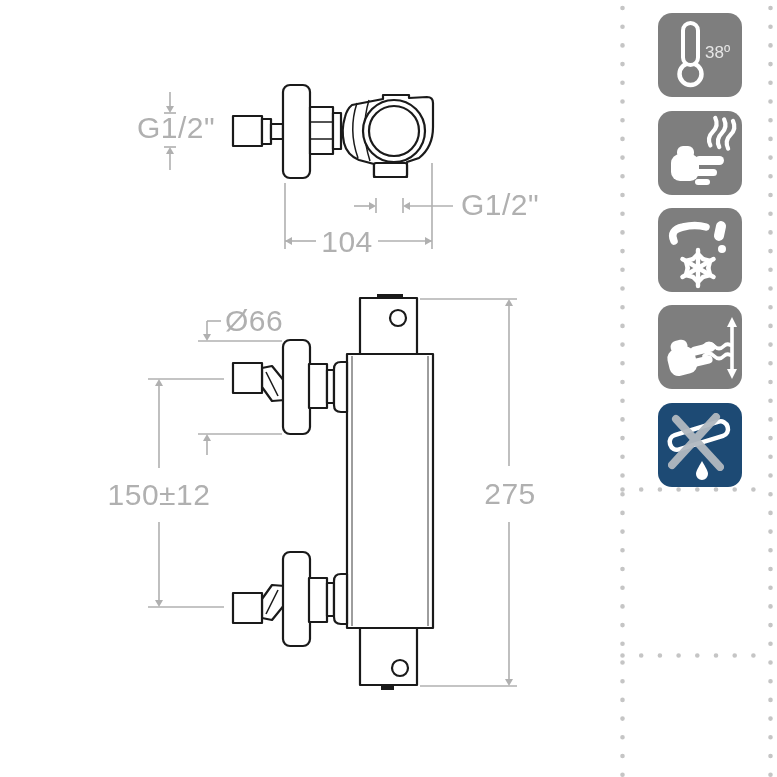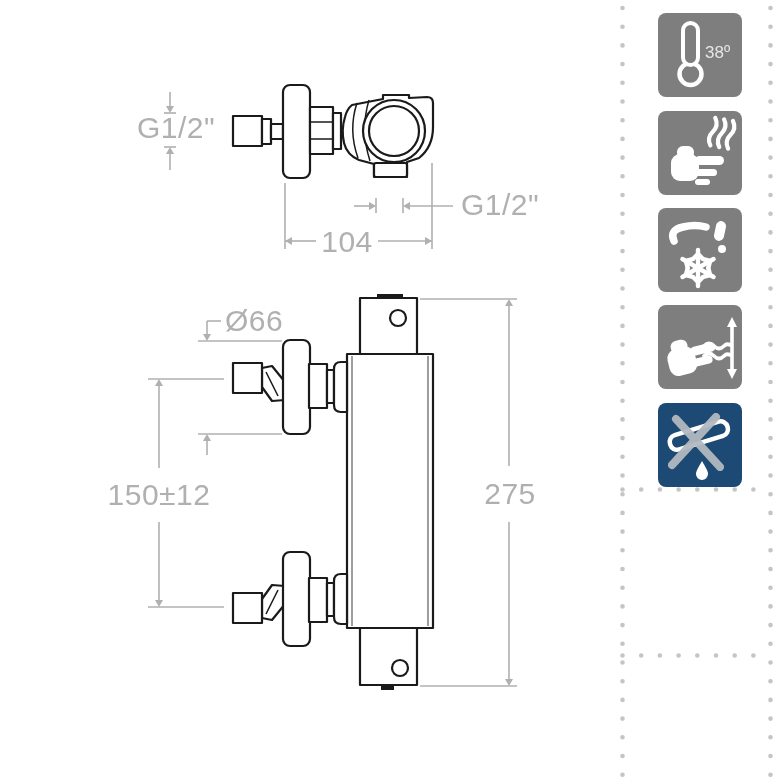--- a/index.html
+++ b/index.html
@@ -16,21 +16,21 @@
   .kt{stroke:var(--line,#1a1a1a);stroke-width:1;fill:none;opacity:.85;}
   .kf{fill:var(--line,#1a1a1a);stroke:none;}
   
   .d{stroke:var(--dim,#b0b0b0);stroke-width:1.6;fill:none;}
   .df{fill:var(--dim,#b0b0b0);stroke:none;}
   .dt{fill:var(--dim,#b0b0b0);font:30px "Liberation Sans",sans-serif;letter-spacing:.5px;}
   .dots path{stroke:var(--dots,#c5c5c5);stroke-width:4.6;stroke-dasharray:0 18.7;
              stroke-linecap:round;fill:none;}
   
   .tile{position:absolute;left:658px;width:84px;height:84px;background:var(--tile,#7e7e7e);
-        border-radius:8px;}
+        border-radius:14px;}
   .tile.blue{background:var(--tile-blue,#1d4a74);}
   .tile svg{display:block;width:84px;height:84px;}
   .iw{stroke:var(--glyph,#fff);stroke-width:4.5;fill:none;}
   .iwf{stroke:var(--glyph,#fff);stroke-width:4;fill:var(--tile,#7e7e7e);}
   .ifill{fill:var(--glyph,#fff);stroke:none;}
   .wv{stroke:var(--glyph,#fff);stroke-width:4.2;fill:none;stroke-linecap:round;}
   .wv2{stroke:var(--glyph,#fff);stroke-width:3.8;fill:none;stroke-linecap:round;}
   .tap{stroke:var(--glyph,#fff);stroke-width:7.5;fill:none;stroke-linecap:round;}
   .sf{stroke:var(--glyph,#fff);stroke-width:4.4;fill:none;stroke-linecap:round;stroke-linejoin:round;}
   .ar{stroke:var(--glyph,#fff);stroke-width:3.6;fill:none;}

